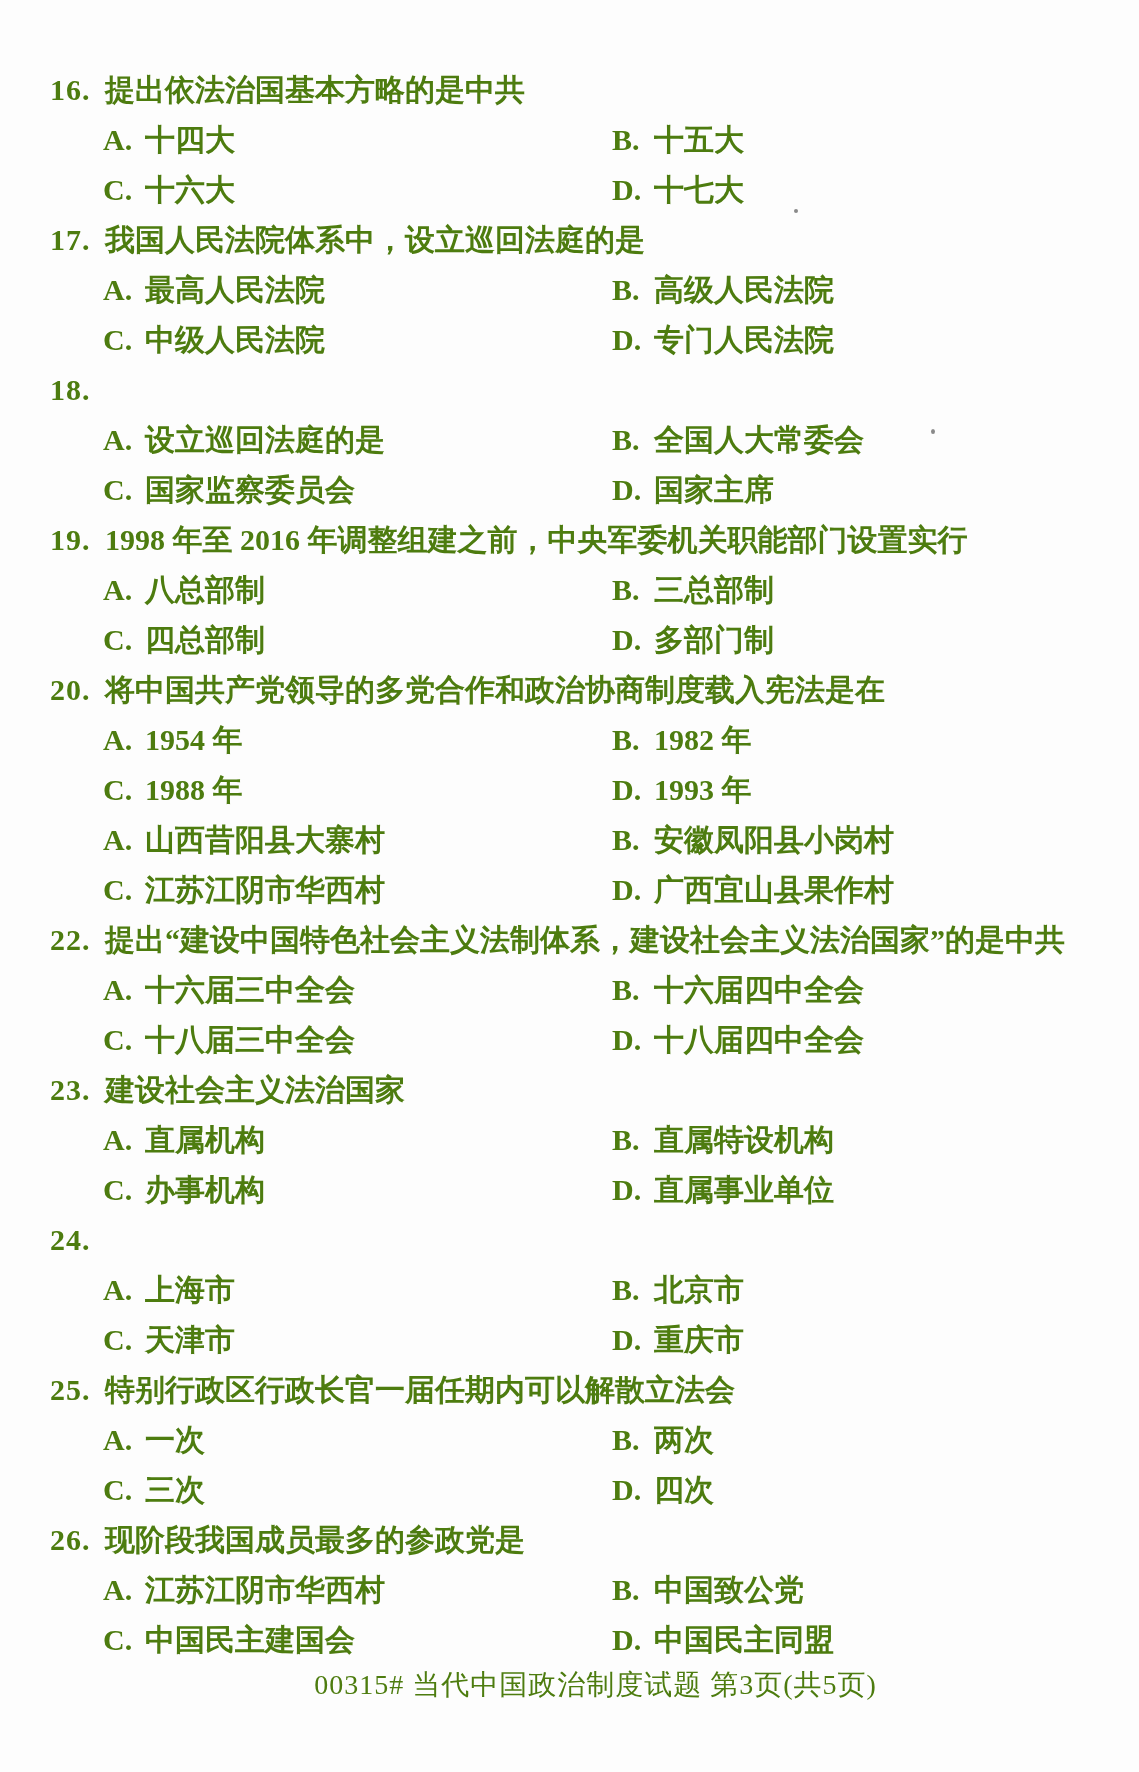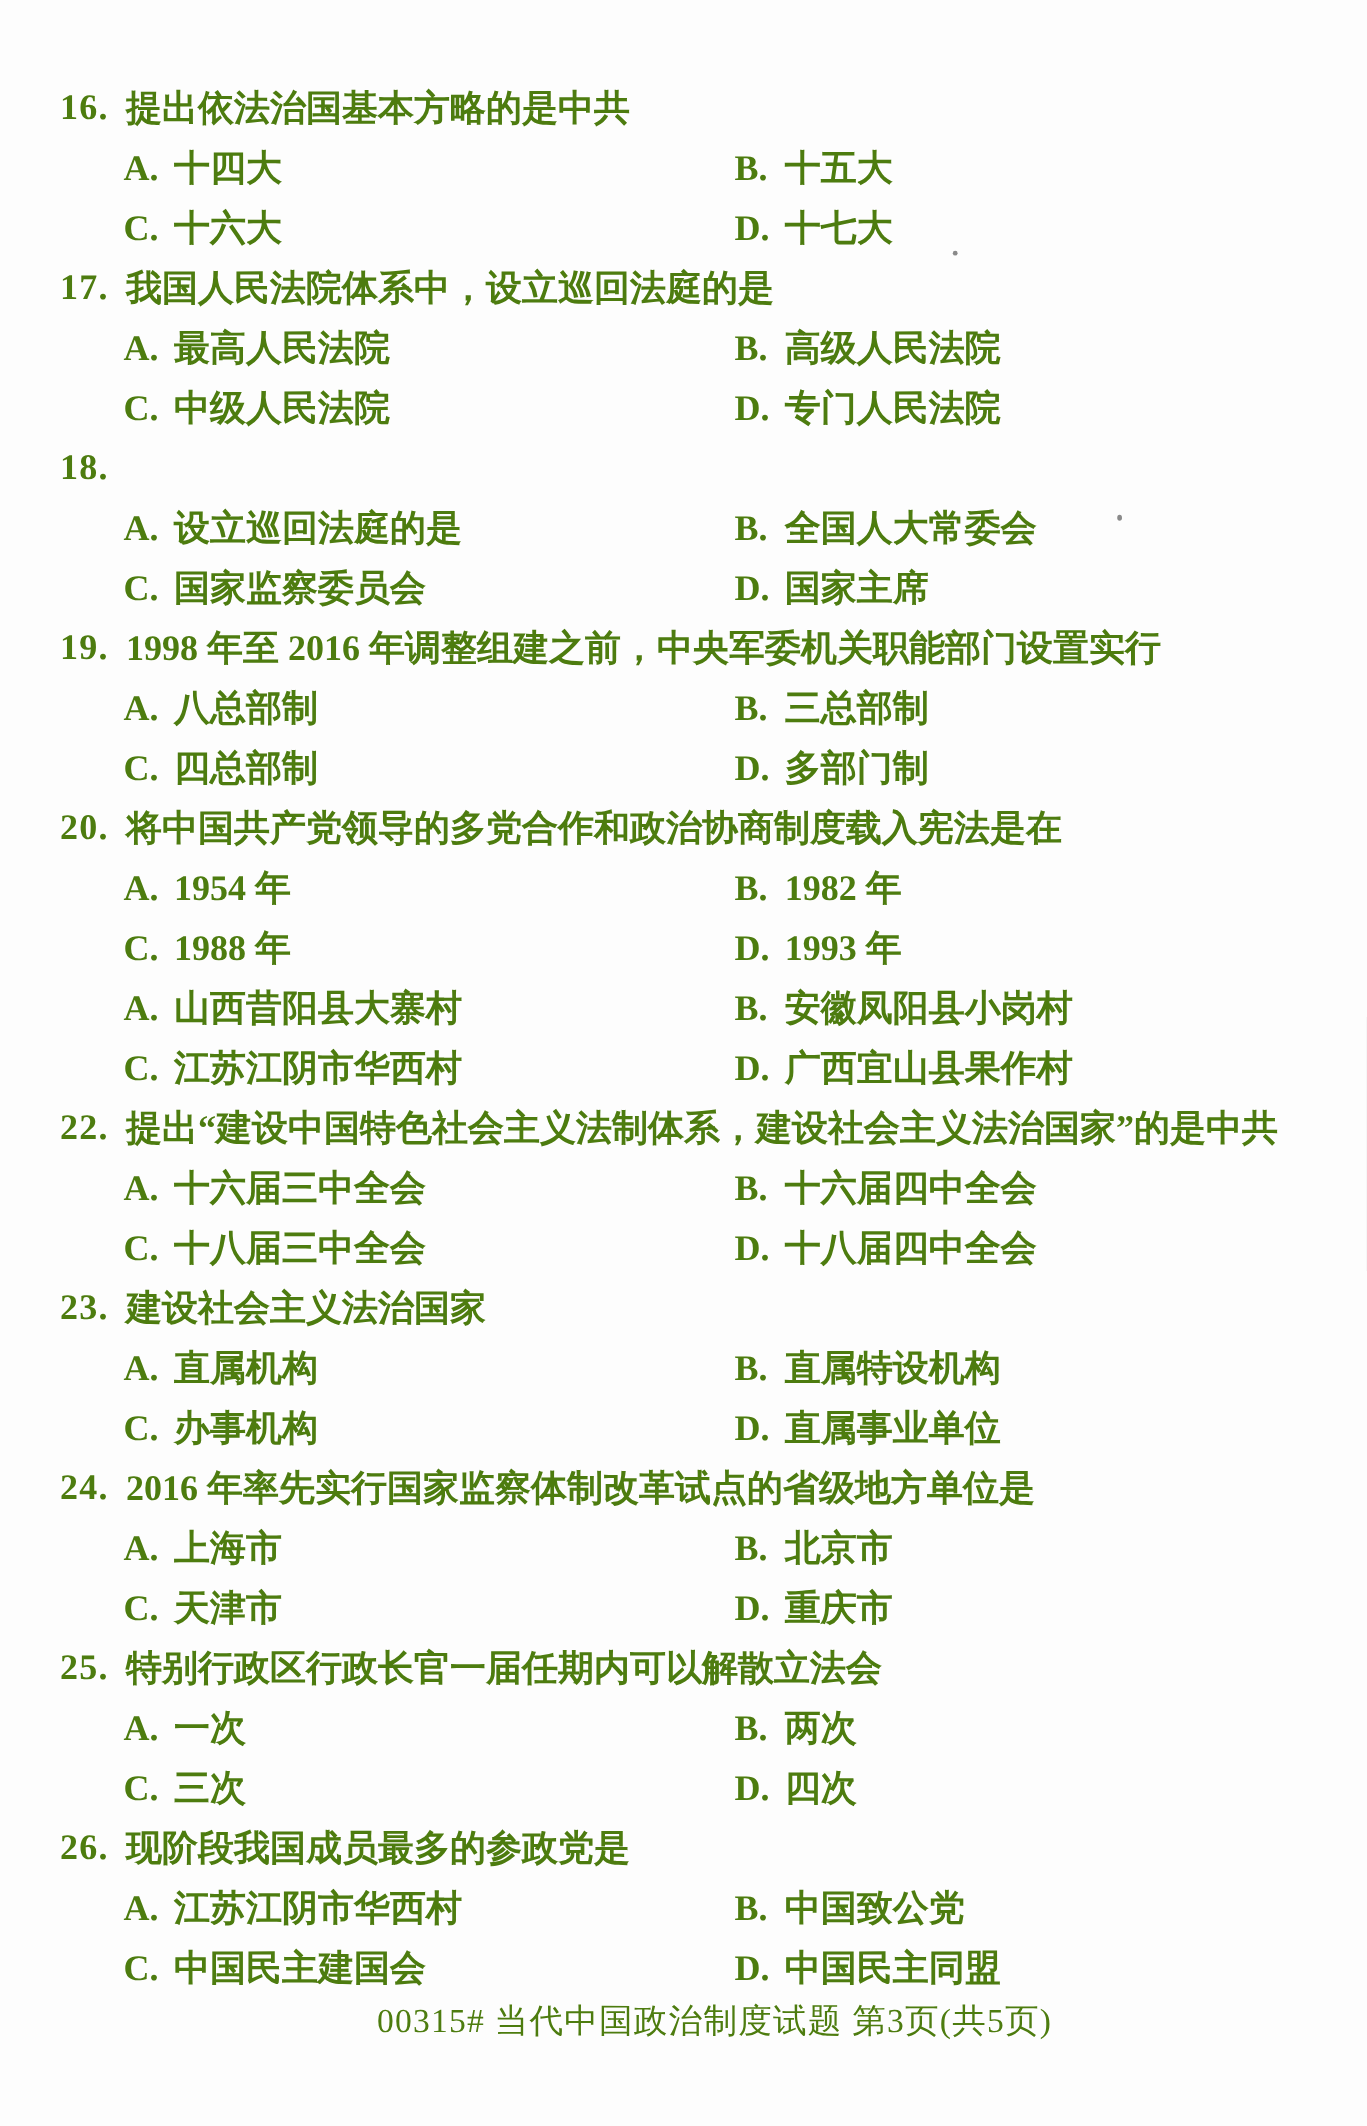--- a/index.html
+++ b/index.html
@@ -272,21 +272,20 @@
       <div class="opt opt-right">
         <span class="opt-label">D.</span>
         <span class="opt-text">直属事业单位</span>
       </div>
     </div>
   </div>
 
   <div class="question">
     <div class="q-line">
       <span class="q-num">24.</span>
-      <span class="q-text">2016 年率先实行国家监察体制改革试点的省级地方单位是</span>
     </div>
     <div class="opt-row">
       <div class="opt opt-left">
         <span class="opt-label">A.</span>
         <span class="opt-text">上海市</span>
       </div>
       <div class="opt opt-right">
         <span class="opt-label">B.</span>
         <span class="opt-text">北京市</span>
       </div>

